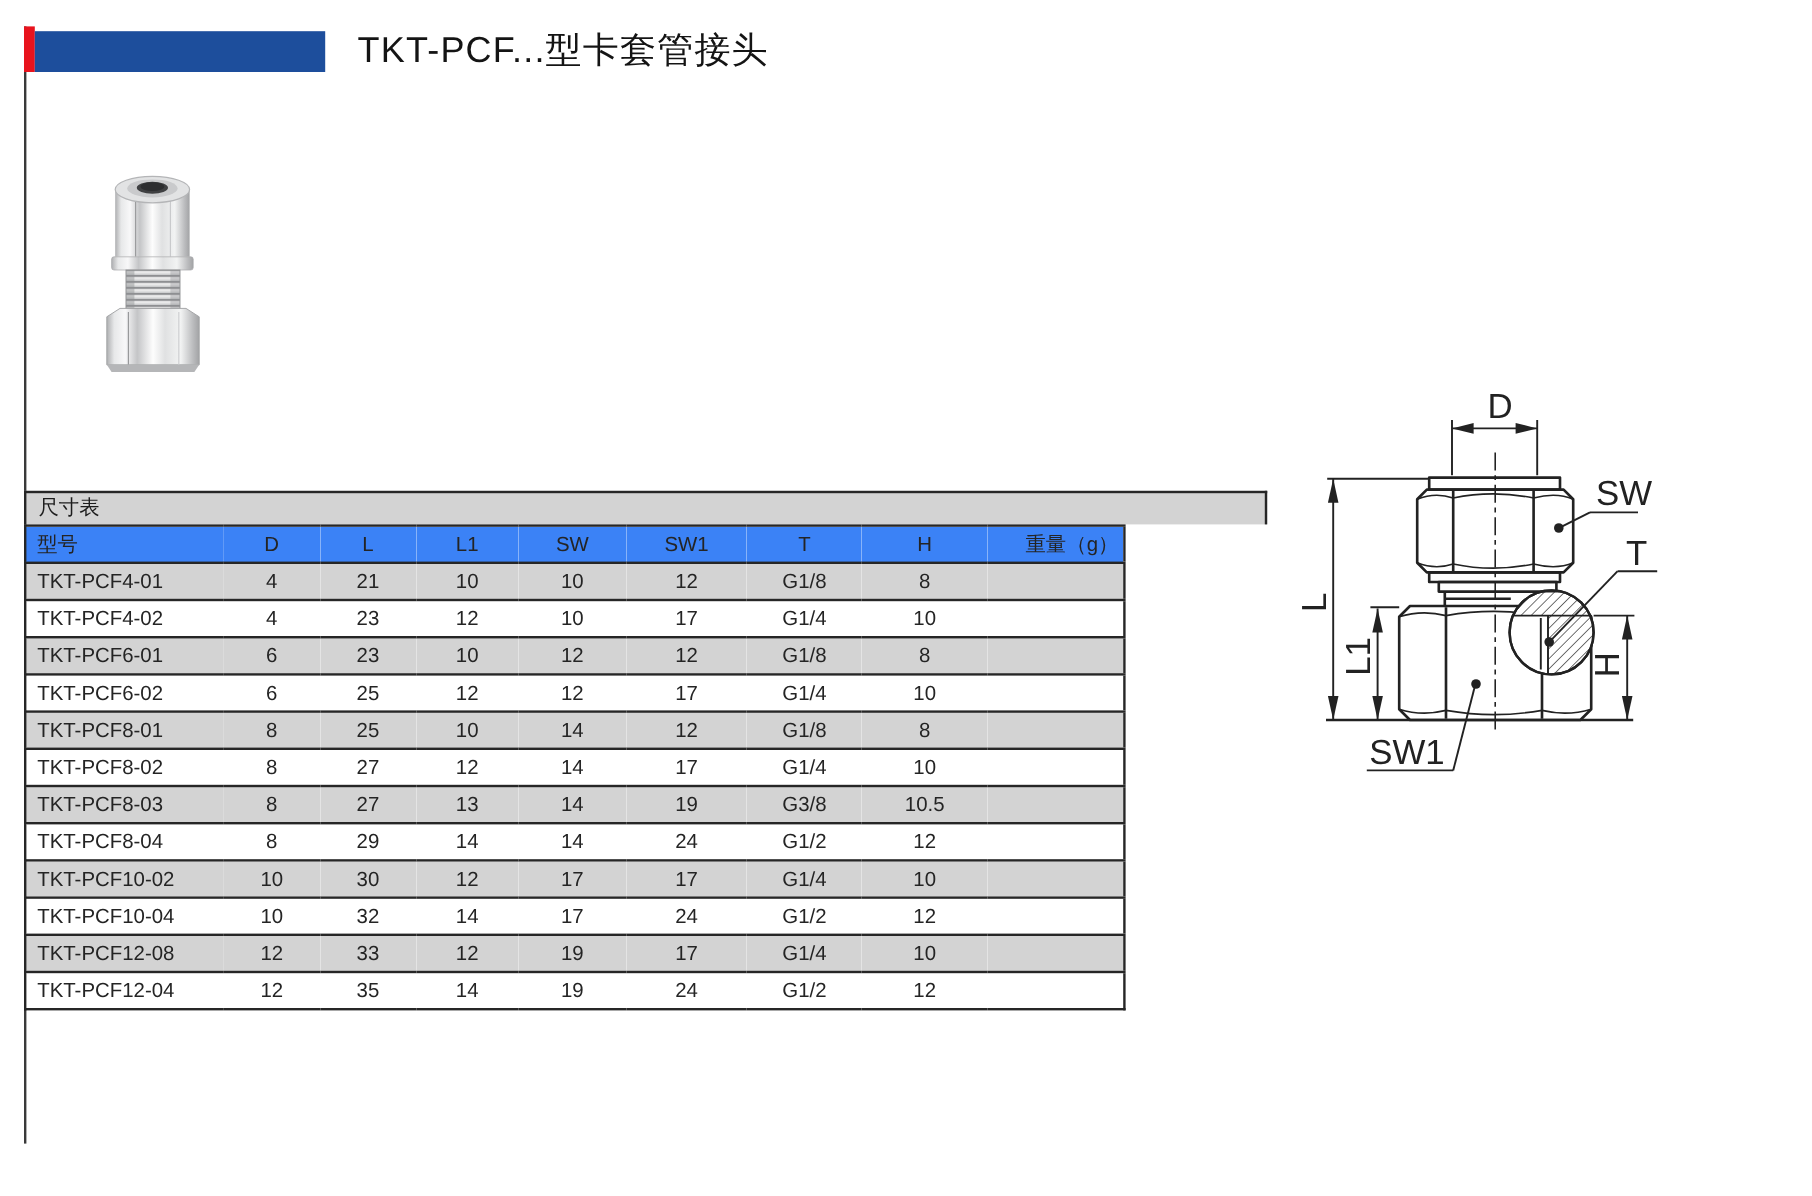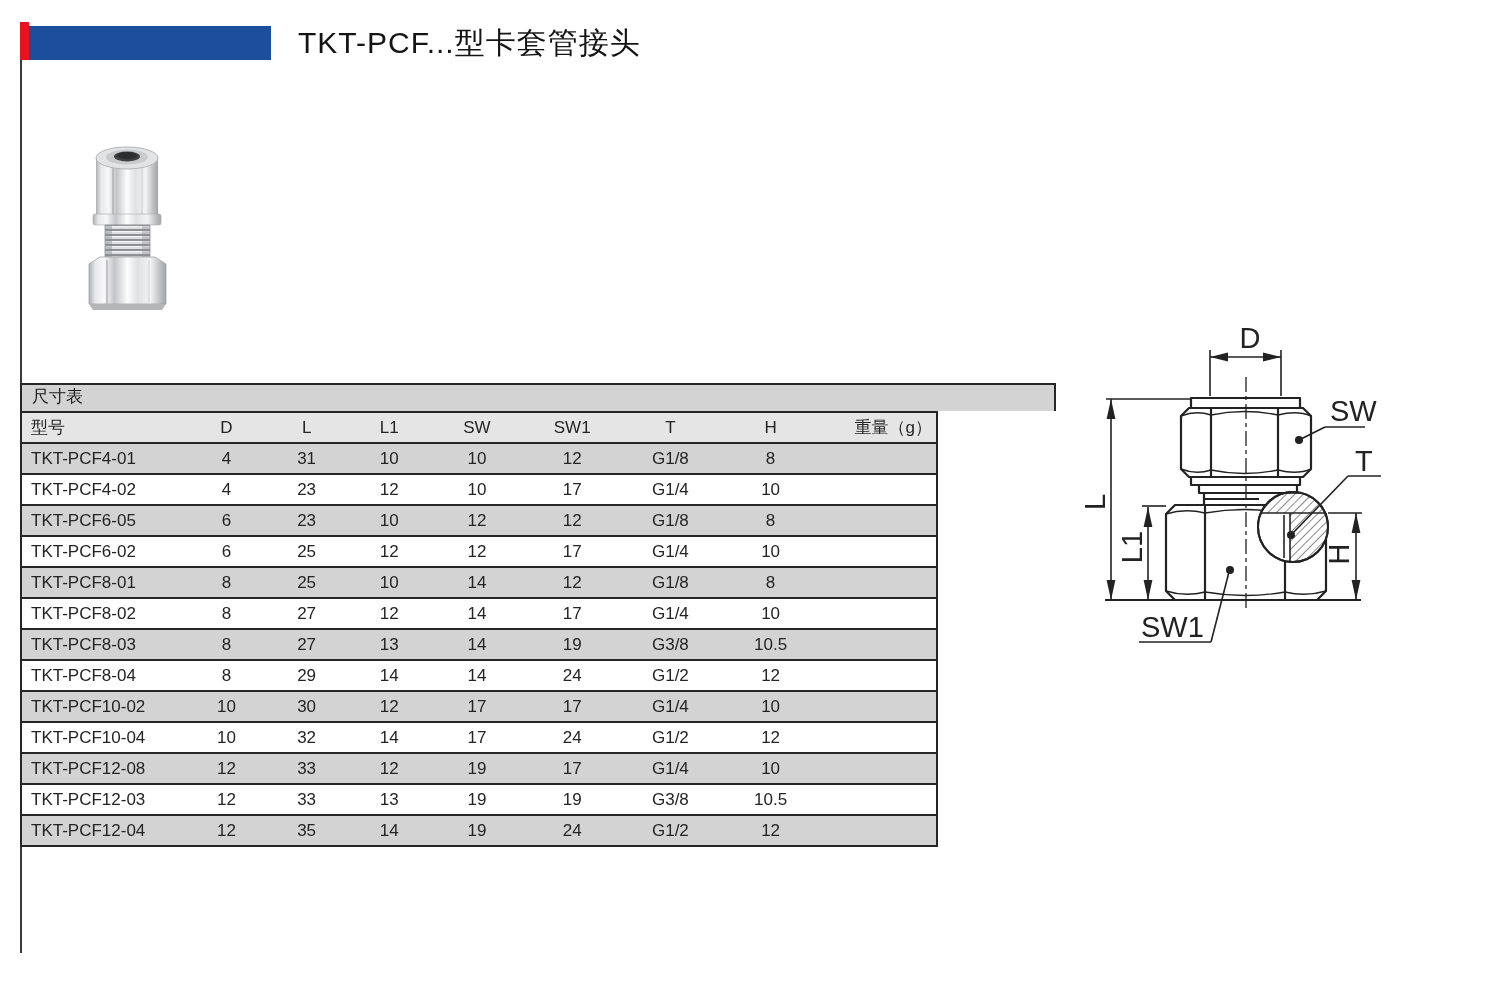--- a/index.html
+++ b/index.html
@@ -11,40 +11,40 @@
   .left-rule{position:absolute; left:20px; top:22px; width:2px; height:931px; background:#3a3a3a;}
   .accent-red{position:absolute; left:20px; top:22px; width:9px; height:38px; background:var(--accent-red,#e8131d);}
   .brand-bar{position:absolute; left:29px; top:26px; width:242px; height:34px; background:var(--brand-blue,#1d4e9c);}
   .page-title{
     position:absolute; left:298px; top:26px; font-size:30px; line-height:34px;
     letter-spacing:1px; color:#141414; white-space:nowrap;
   }
   
   .photo{position:absolute; left:72px; top:134px;}
   
-  .table-wrap{position:absolute; left:20px; top:383px; width:1036px; box-sizing:border-box;}
+  .table-wrap{position:absolute; left:20px; top:409px; width:1036px; box-sizing:border-box;}
   .table-caption{
     box-sizing:border-box; height:28px; line-height:24px; padding-left:10px;
     background:var(--row-gray,#d3d3d3);
     border:2px solid var(--line-dark,#262626); border-bottom:none;
     font-size:17px; color:#1c1c1c;
   }
   table.dim{
     width:918px; border-collapse:collapse; table-layout:fixed;
     font-size:17px; color:#242424;
   }
   table.dim th, table.dim td{
     height:29px; padding:0; font-weight:normal; text-align:center;
     border-top:2px solid var(--line-dark,#262626);
     overflow:hidden; white-space:nowrap;
   }
   table.dim th:first-child, table.dim td:first-child{text-align:left; padding-left:9px;}
   table.dim th:last-child{text-align:right; padding-right:4px;margin-top:15px;}
   table.dim{border:2px solid var(--line-dark,#262626);}
-  table.dim thead tr{background:#e5e5e5;}
+  table.dim thead tr{background:#3b82f6;}
   table.dim tbody tr:nth-child(odd){background:var(--row-gray,#d3d3d3);}
   table.dim tbody tr:nth-child(even){background:#ffffff;}
   
   .diagram{position:absolute; left:1078px; top:320px;}
   .diagram text{fill:#222; font-family:"Liberation Sans","DejaVu Sans",sans-serif; font-size:29px;}
 </style>
 </head>
 <body>
 
 <div class="page">
@@ -118,41 +118,41 @@
             <th>SW1</th>
             <th>T</th>
             <th>H</th>
             <th>重量（g）</th>
           </tr>
         </thead>
       <tbody>
           <tr>
             <td>TKT-PCF4-01</td>
             <td>4</td>
-            <td>31</td>
+            <td>21</td>
             <td>10</td>
             <td>10</td>
             <td>12</td>
             <td>G1/8</td>
             <td>8</td>
             <td></td>
           </tr>
           <tr>
             <td>TKT-PCF4-02</td>
             <td>4</td>
             <td>23</td>
             <td>12</td>
             <td>10</td>
             <td>17</td>
             <td>G1/4</td>
             <td>10</td>
             <td></td>
           </tr>
           <tr>
-            <td>TKT-PCF6-05</td>
+            <td>TKT-PCF6-01</td>
             <td>6</td>
             <td>23</td>
             <td>10</td>
             <td>12</td>
             <td>12</td>
             <td>G1/8</td>
             <td>8</td>
             <td></td>
           </tr>
           <tr>
@@ -234,31 +234,20 @@
           </tr>
           <tr>
             <td>TKT-PCF12-08</td>
             <td>12</td>
             <td>33</td>
             <td>12</td>
             <td>19</td>
             <td>17</td>
             <td>G1/4</td>
             <td>10</td>
-            <td></td>
-          </tr>
-          <tr>
-            <td>TKT-PCF12-03</td>
-            <td>12</td>
-            <td>33</td>
-            <td>13</td>
-            <td>19</td>
-            <td>19</td>
-            <td>G3/8</td>
-            <td>10.5</td>
             <td></td>
           </tr>
           <tr>
             <td>TKT-PCF12-04</td>
             <td>12</td>
             <td>35</td>
             <td>14</td>
             <td>19</td>
             <td>24</td>
             <td>G1/2</td>

